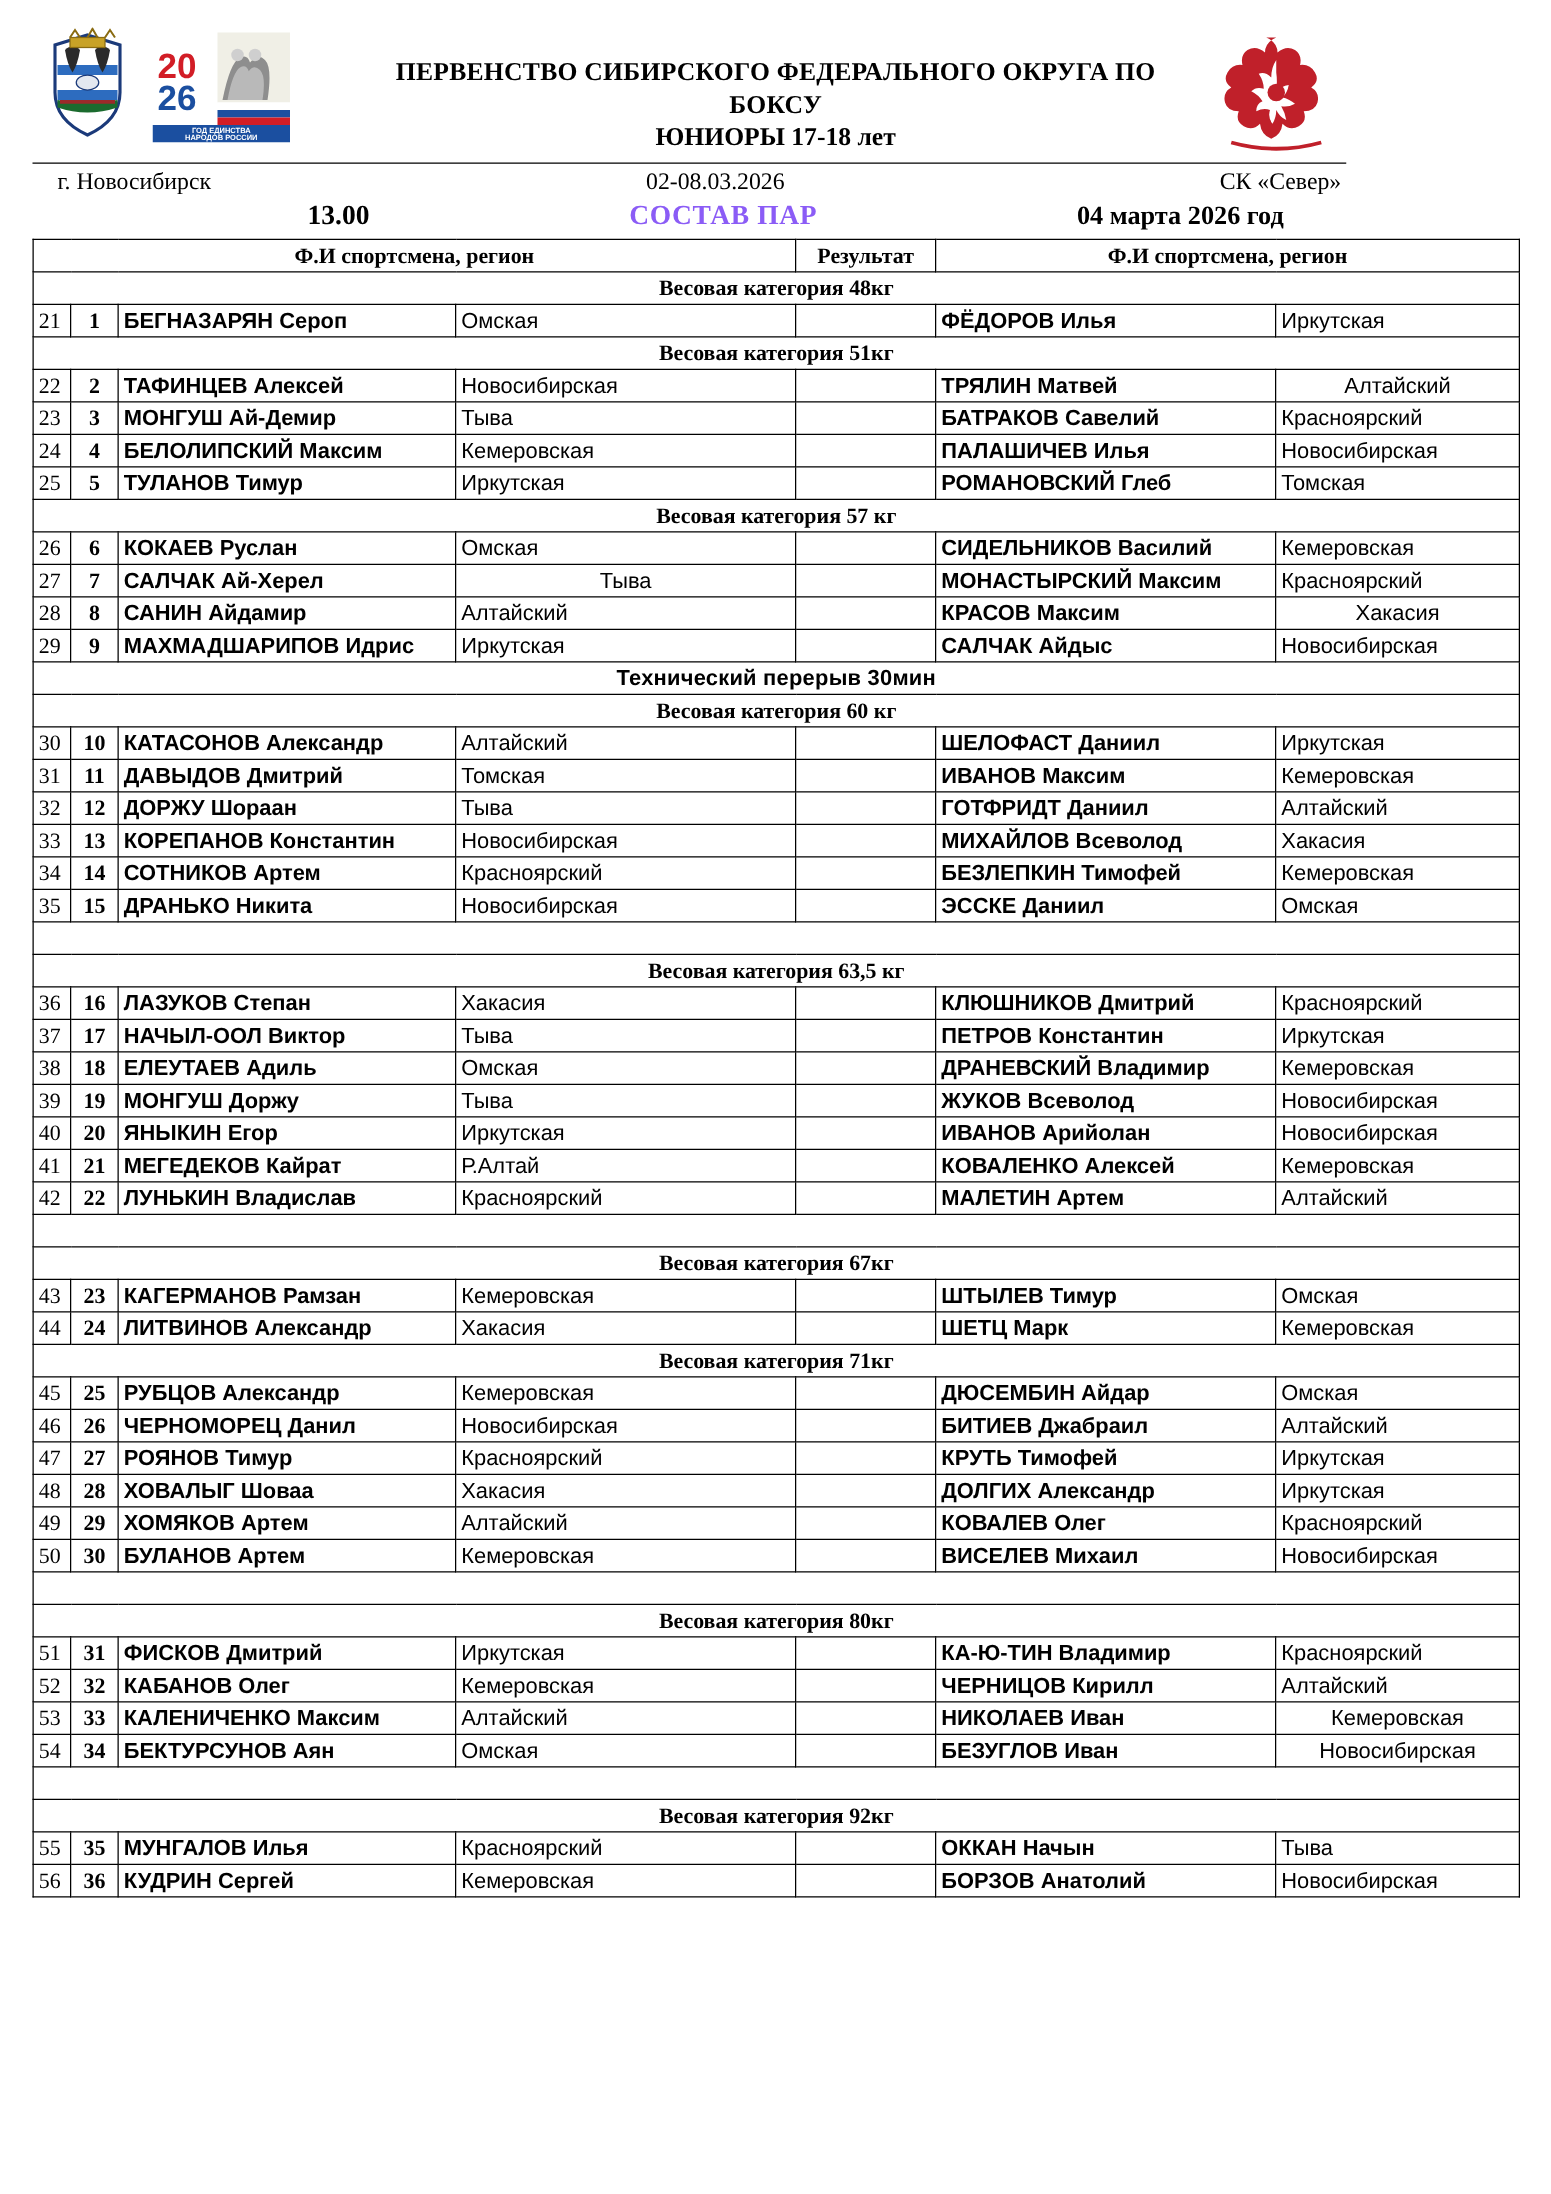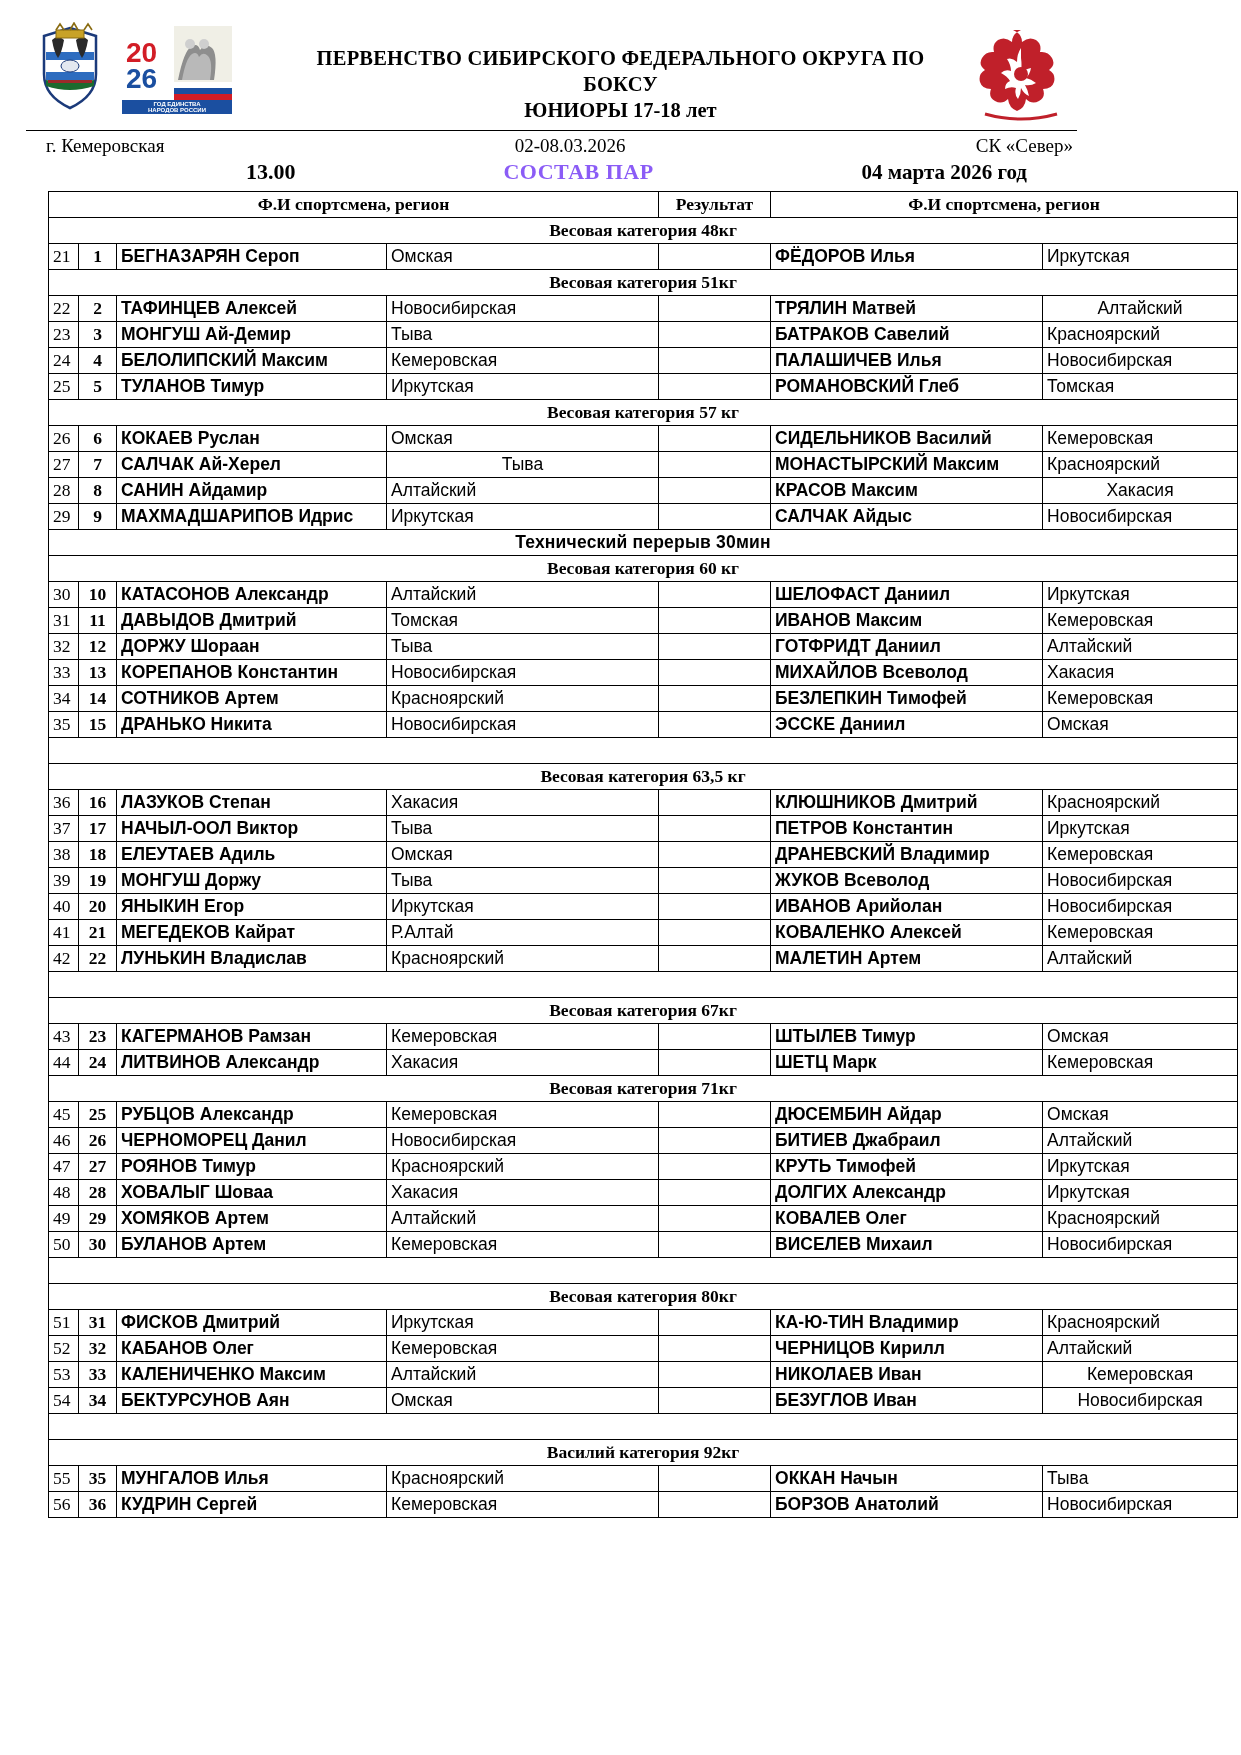--- a/index.html
+++ b/index.html
@@ -103,21 +103,20 @@
     font-size: 21px;
     font-weight: bold;
   }
 
   
   table.bouts {
     border-collapse: collapse;
     width: 100%;
     table-layout: fixed;
     margin-top: 2px;
-    margin-left: 22px;
   }
   table.bouts td, table.bouts th {
     border: 1.1px solid #000;
     padding: 2px 4px;
     font-size: 17.5px;
     vertical-align: middle;
     height: 26px;
     box-sizing: border-box;
   }
   col.c-idx   { width: 30px; }
@@ -252,21 +251,21 @@
         </g>
         <circle cx="56" cy="52" r="7" fill="#c0202a"></circle>
         <path d="M20 92 q36 10 72 0" fill="none" stroke="#c0202a" stroke-width="3"></path>
       </svg>
     </div>
   </div>
 
   <div class="rule"></div>
 
   <div class="inforow">
-    <div class="city">г. Кемеровская</div>
+    <div class="city">г. Новосибирск</div>
     <div class="dates">02-08.03.2026</div>
     <div class="venue">СК «Север»</div>
   </div>
 
   <div class="inforow2">
     <div class="time">13.00</div>
     <div class="sostav">СОСТАВ ПАР</div>
     <div class="docdate">04 марта 2026 год</div>
   </div>
 
@@ -627,21 +626,21 @@
           <td class="name">БЕКТУРСУНОВ Аян</td>
           <td class="region">Омская</td>
           <td class="res"></td>
           <td class="name">БЕЗУГЛОВ Иван</td>
           <td class="region center">Новосибирская</td>
         </tr>
         <tr>
           <td class="spacer" colspan="7"></td>
         </tr>
         <tr>
-          <td class="weight" colspan="7">Василий категория 92кг</td>
+          <td class="weight" colspan="7">Весовая категория 92кг</td>
         </tr>
         <tr>
           <td class="idx">55</td>
           <td class="num">35</td>
           <td class="name">МУНГАЛОВ Илья</td>
           <td class="region">Красноярский</td>
           <td class="res"></td>
           <td class="name">ОККАН Начын</td>
           <td class="region">Тыва</td>
         </tr>

